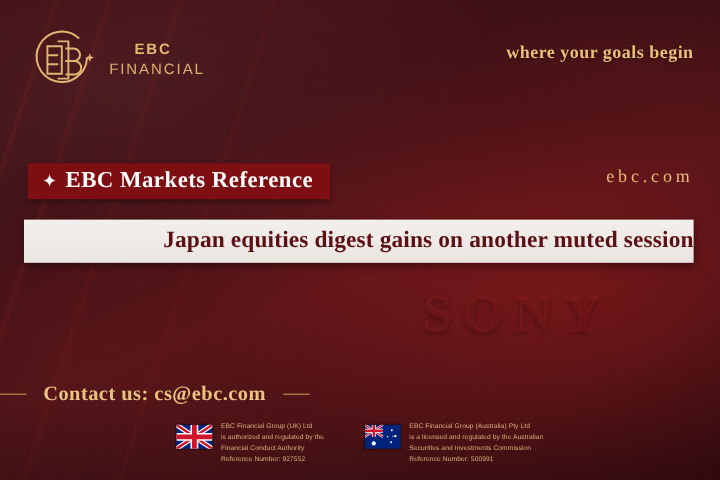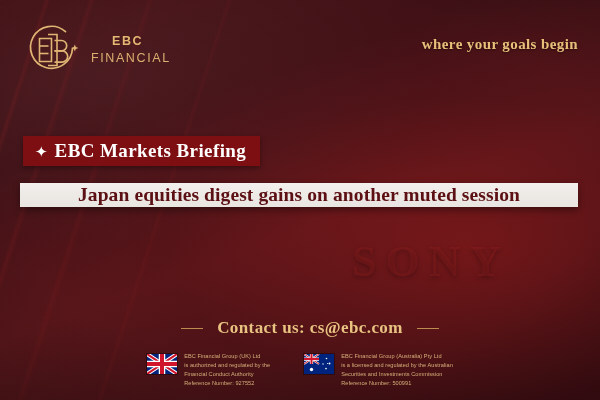--- a/index.html
+++ b/index.html
@@ -71,34 +71,34 @@
     font-size:19px;font-weight:600;letter-spacing:.4px;white-space:nowrap;
   }
   .site{
     position:absolute;right:22px;top:140px;
     color:#e6bd78;font-family:"Liberation Serif",serif;
     font-size:15px;letter-spacing:3.2px;
   }
 
   
   .headline{
-    position:absolute;left:20px;top:183px;width:558px;height:24px;
+    position:absolute;left:20px;top:183px;width:558px;height:36px;
     background:linear-gradient(180deg,#f2efec 0%,#e9e5e1 100%);
-    display:flex;align-items:center;justify-content:center;
+    display:flex;align-items:center;justify-content:flex-end;
     box-shadow:0 3px 7px rgba(0,0,0,.40);
   }
   .headline span{
     color:#5c1014;font-family:"Liberation Serif",serif;
     font-weight:700;font-size:19.5px;letter-spacing:.1px;white-space:nowrap;
   }
 
   
   .contact{
     position:absolute;left:0;right:0;top:318px;
-    display:flex;align-items:center;justify-content:center;gap:14px;padding-left:20px;
+    display:flex;align-items:center;gap:14px;
   }
   .contact .rule{width:22px;height:1px;background:#c79a55;opacity:.9;}
   .contact .ctext{
     color:#e8c382;font-family:"Liberation Serif",serif;
     font-size:17px;font-weight:600;letter-spacing:.4px;white-space:nowrap;
   }
 
   
   .footer{
     position:absolute;left:0;right:0;top:352px;height:42px;
@@ -140,23 +140,24 @@
         <div class="l1">EBC</div>
         <div class="l2">FINANCIAL</div>
       </span>
     </div>
 
     <div class="tagline">where your goals begin</div>
   </div>
 
   <div class="briefing">
     <span class="spark">✦</span>
-    <span class="btxt">EBC Markets Briefing</span>
-  </div>
-
+    <span class="btxt">EBC Markets Reference</span>
+  </div>
+
+  <div class="site">ebc.com</div>
 
   <div class="headline">
     <span>Japan equities digest gains on another muted session</span>
   </div>
 
   <div class="contact">
     <span class="rule"></span>
     <span class="ctext">Contact us:  cs@ebc.com</span>
     <span class="rule"></span>
   </div>

